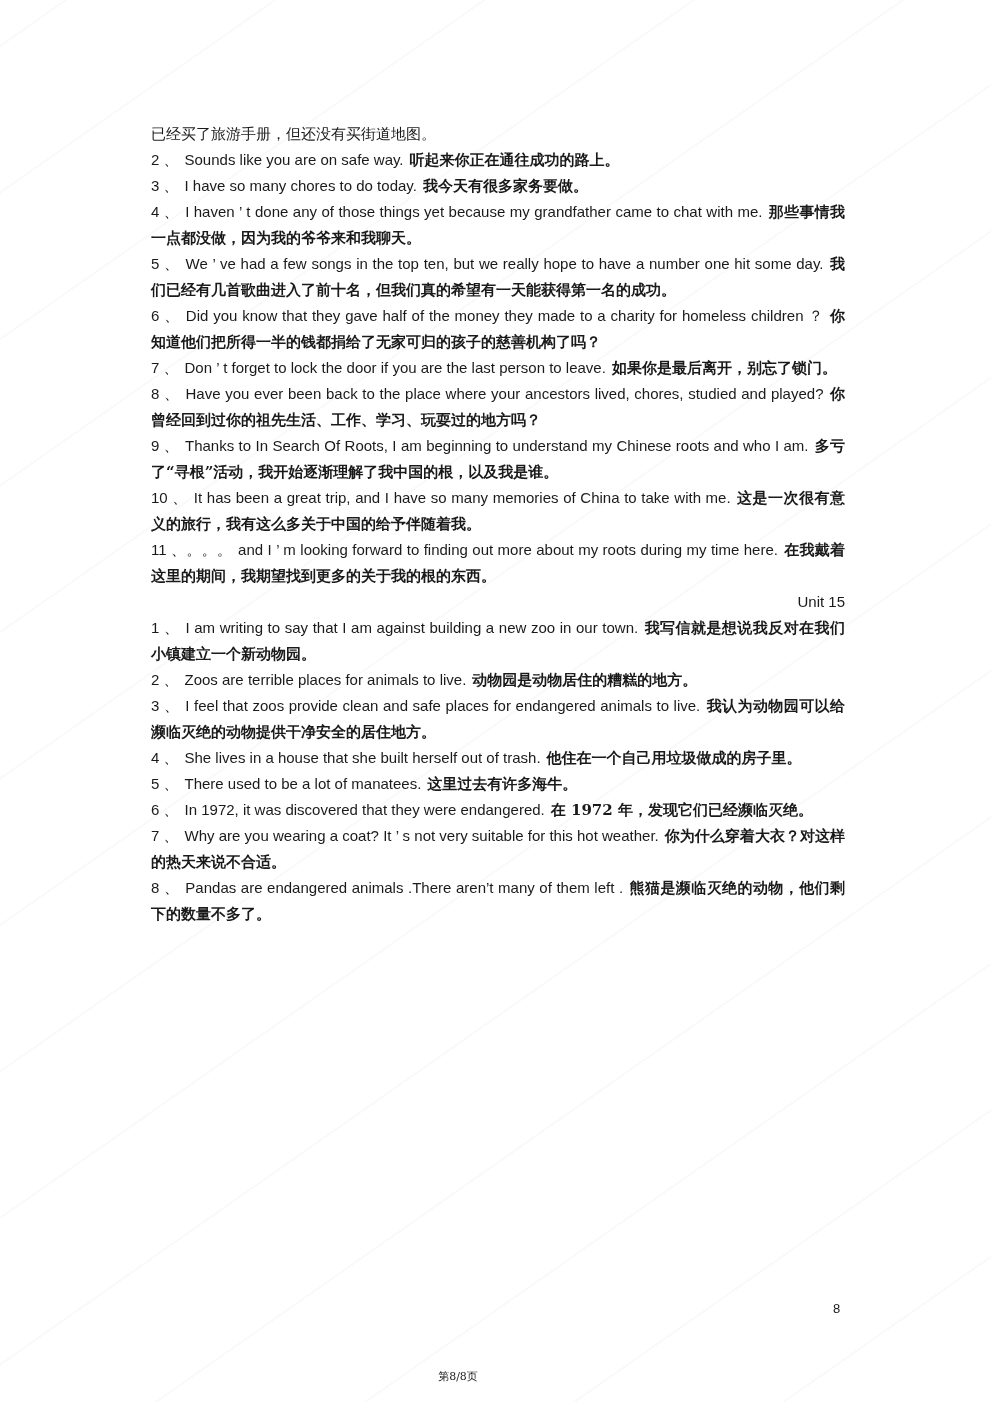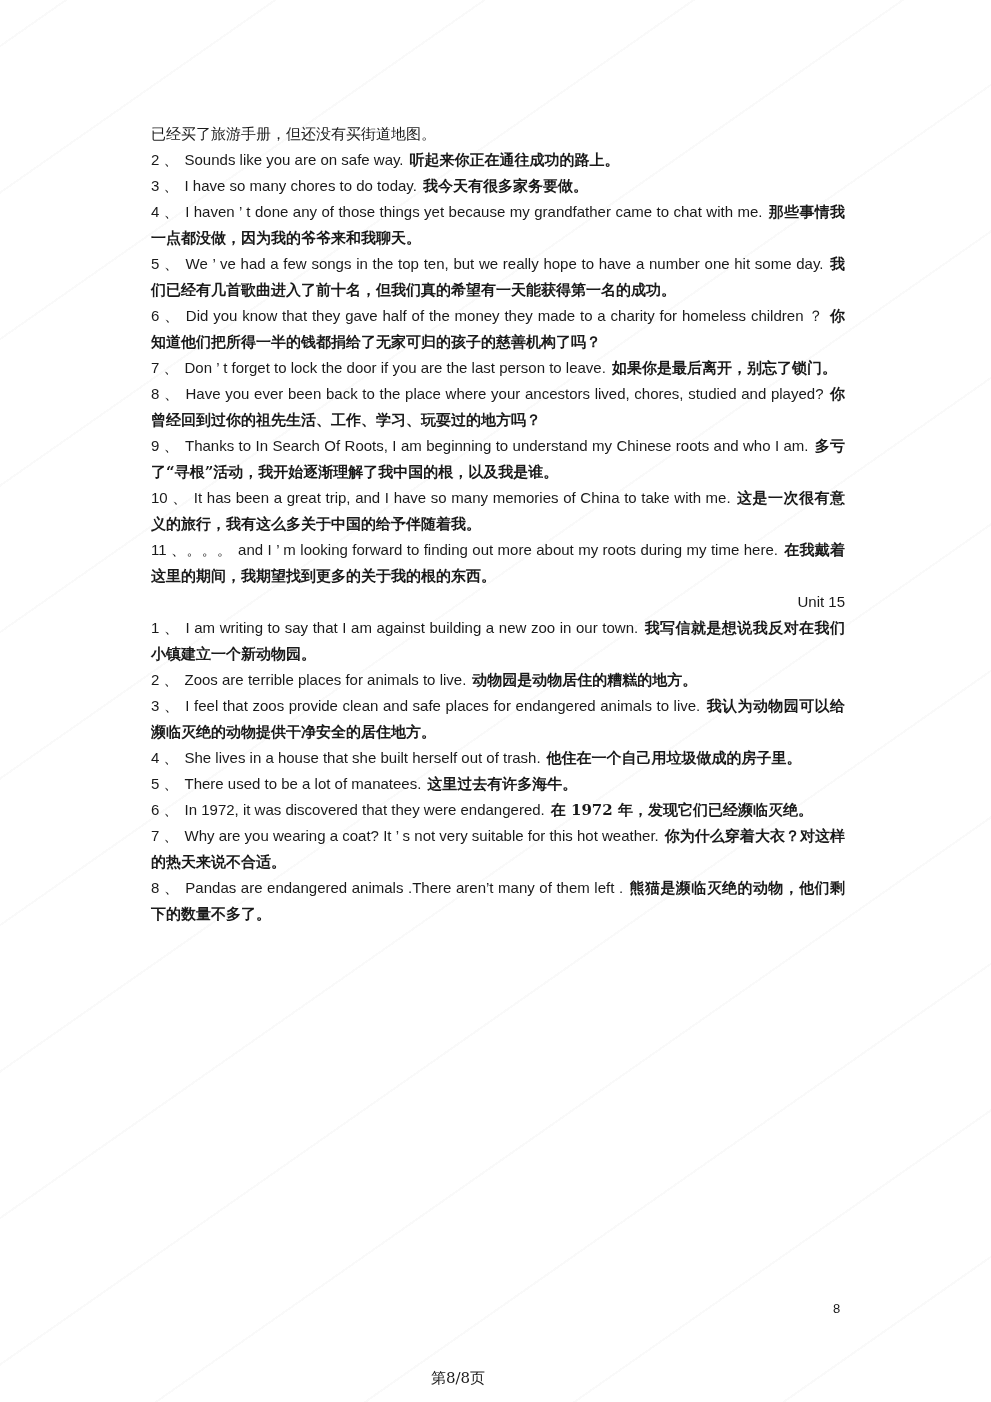--- a/index.html
+++ b/index.html
@@ -18,21 +18,21 @@
   }
   .para { margin: 0; text-align: justify; text-align-last: left; }
   .para .num { margin-right: 6px; }
   .para .zh { font-family: "DejaVu Serif", "Liberation Serif", serif; font-size: 15px; margin-left: 6px; font-weight: bold; }
   .heading { margin: 0; text-align: right; }
   .page-num {
     position: absolute; left: 833px; top: 1301px; font-size: 13px;
   }
   .footer {
     position: absolute; left: 0; width: 916px; top: 1369px; text-align: center;
-    font-family: "DejaVu Serif", "Liberation Serif", serif; font-size: 15px;
+    font-family: "DejaVu Serif", "Liberation Serif", serif; font-size: 11px;
   }
 </style>
 </head>
 <body>
 
 <div class="watermark"></div>
 
 <div class="page-body">
   <p class="para">已经买了旅游手册，但还没有买街道地图。</p>
 

